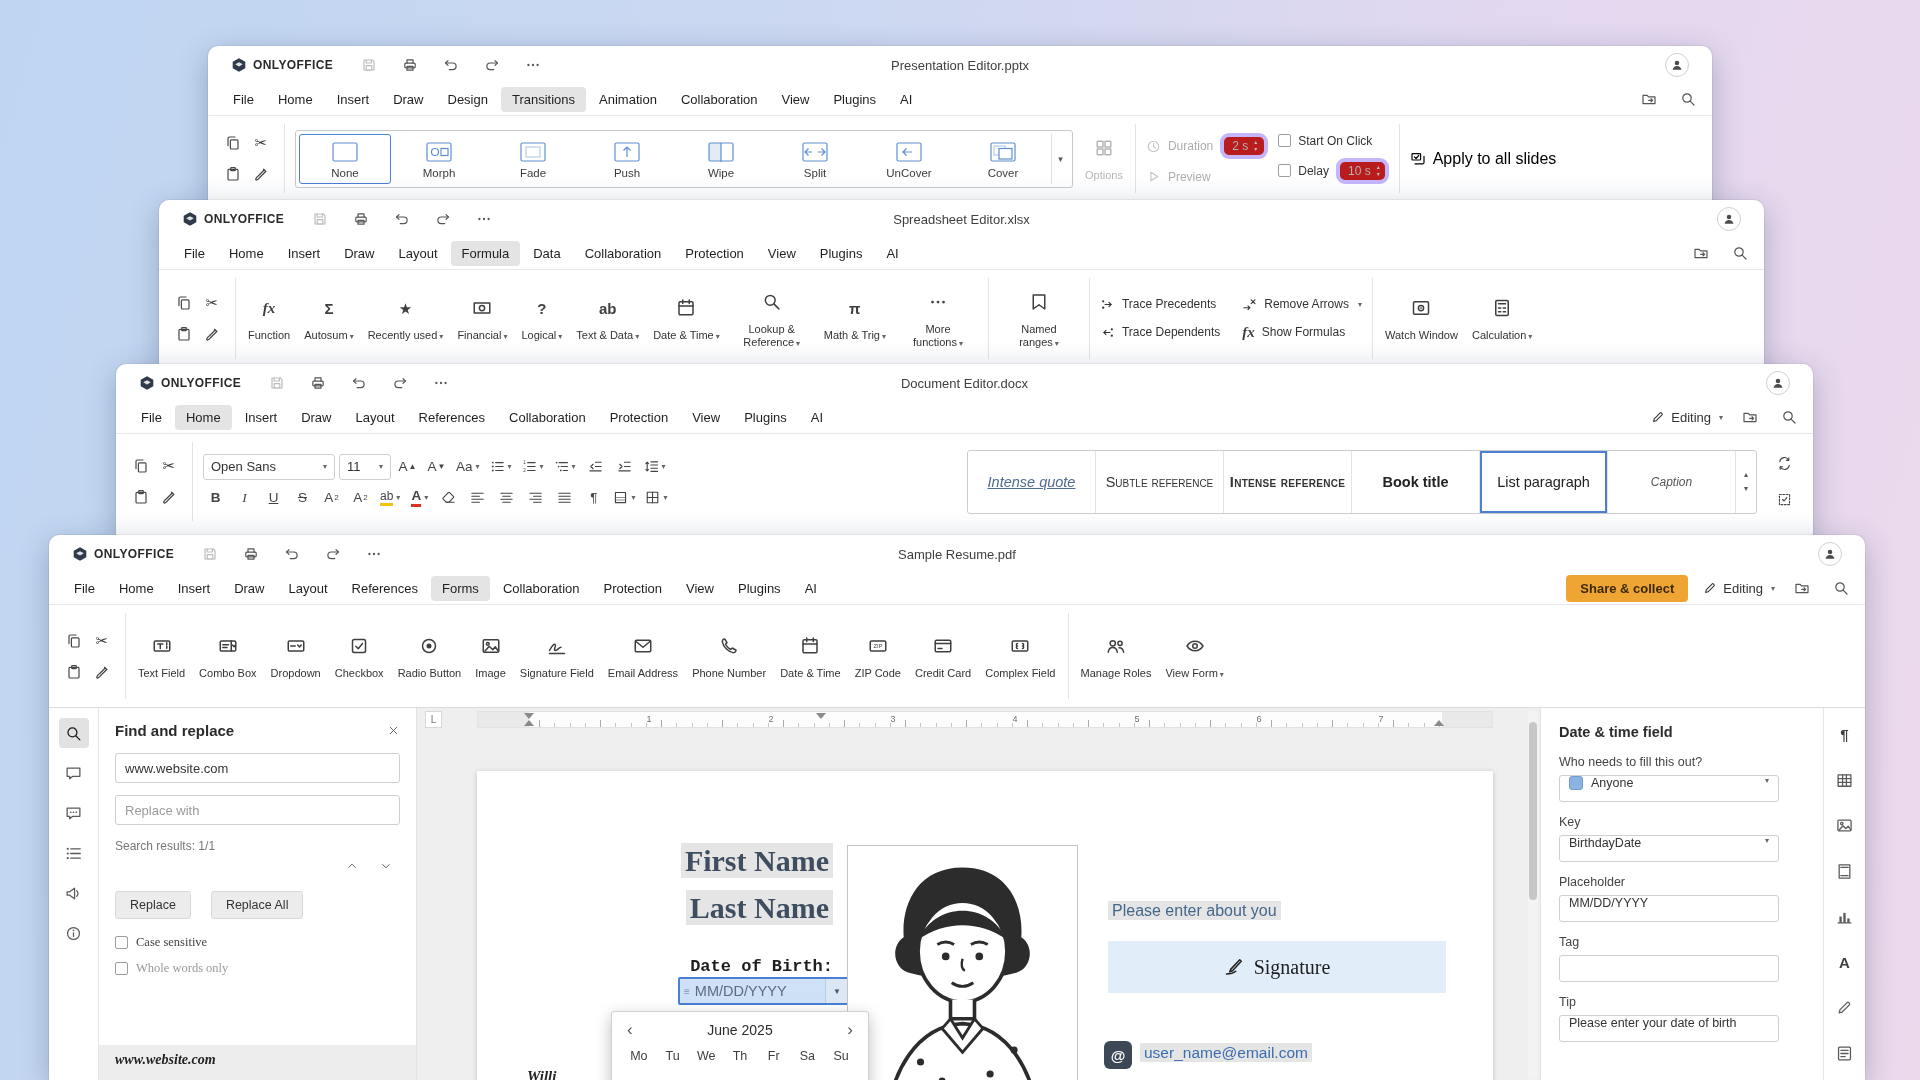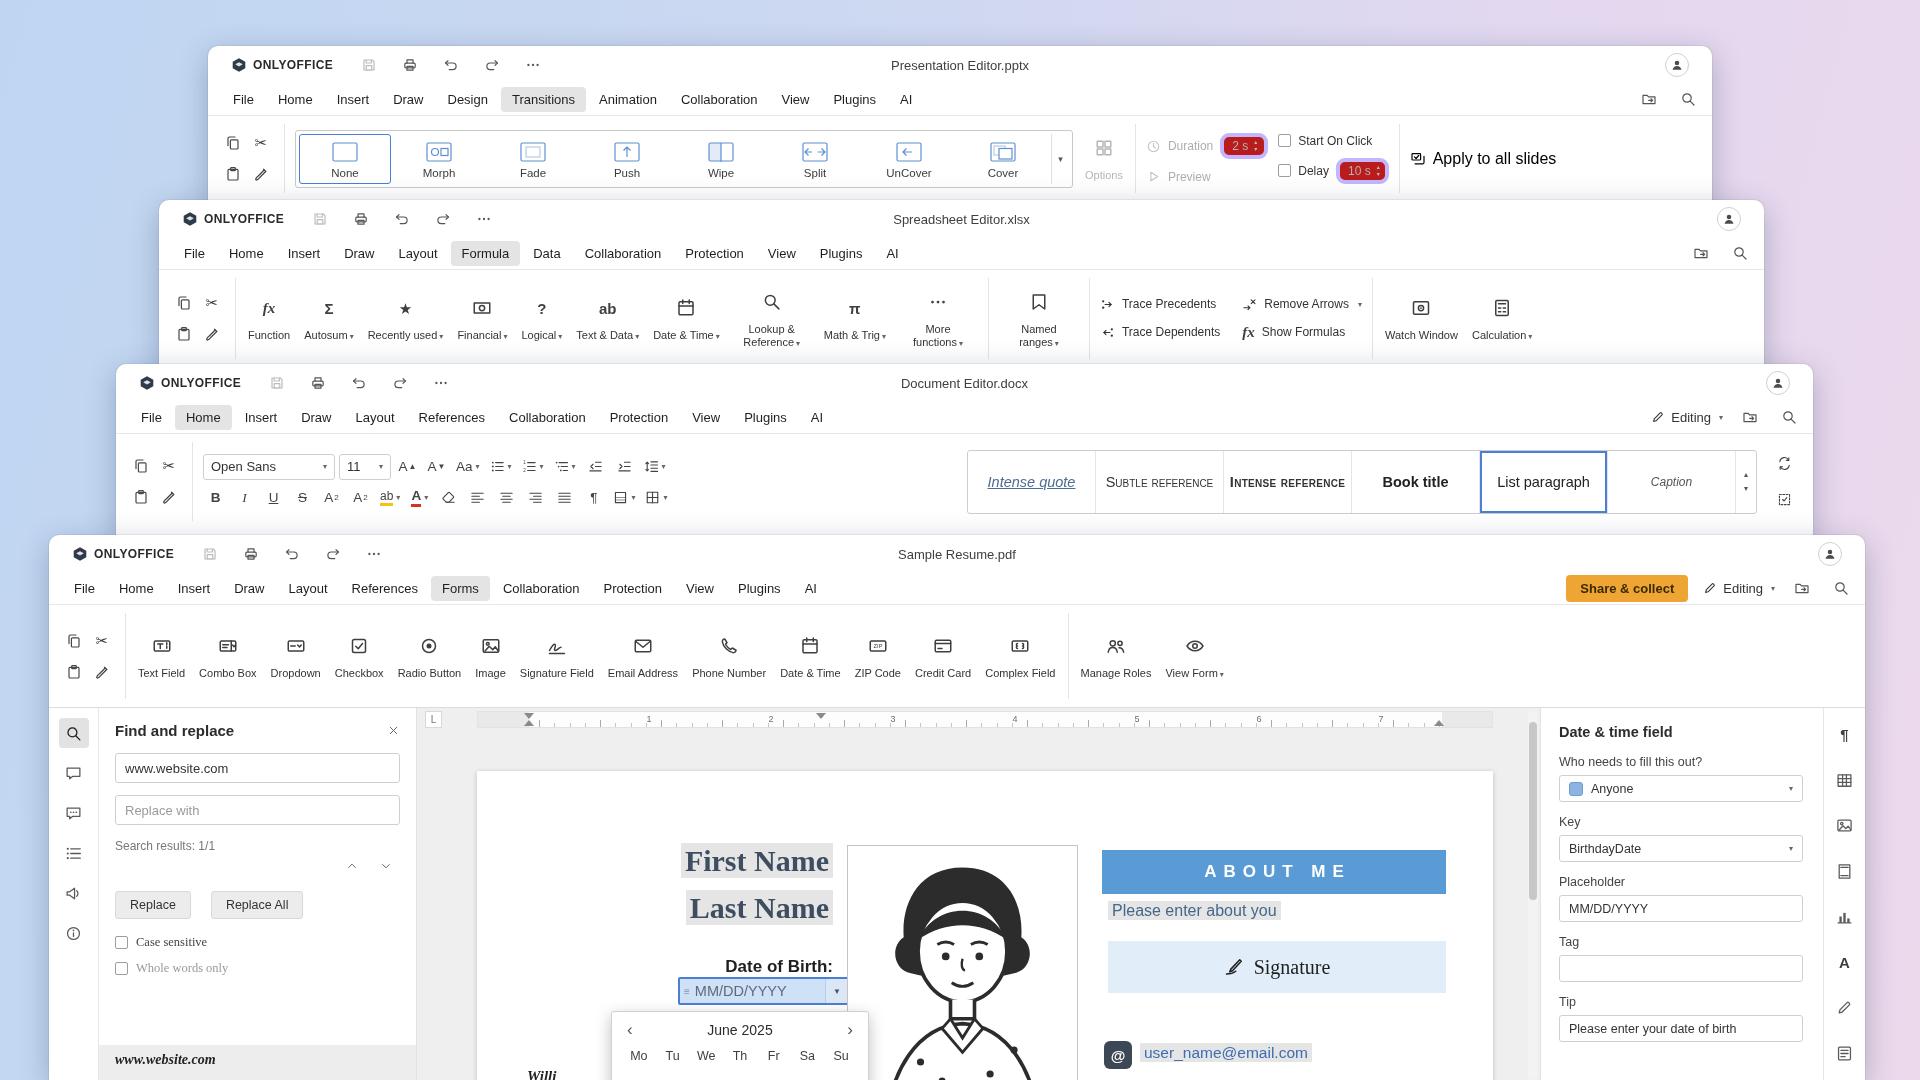--- a/index.html
+++ b/index.html
@@ -107,42 +107,42 @@
 .zoneR{right:0;width:50px;}
 .rnum{position:absolute;top:2px;transform:translateX(-50%);font-size:9px;color:#6f6f6f;}
 .rmark{position:absolute;width:0;height:0;border-left:5px solid transparent;border-right:5px solid transparent;}
 .rmark.dn{border-top:6px solid #8a8a8a;top:1px;}
 .rmark.up{border-bottom:6px solid #8a8a8a;bottom:1px;}
 .page{position:absolute;left:60px;top:63px;width:1016px;height:430px;background:#fff;box-shadow:0 1px 5px rgba(0,0,0,.2);}
 .hl{background:#e5e5e5;padding:1px 4px;}
 .r-first,.r-last{position:absolute;left:60px;width:296px;text-align:right;font-family:"Liberation Serif","DejaVu Serif",serif;font-weight:bold;color:#3f4d61;font-size:30px;line-height:1.05;}
 .r-first{top:74px;}
 .r-last{top:121px;}
-.r-dob{position:absolute;left:60px;top:186px;width:296px;text-align:right;font-family:Liberation Sans, sans-serif;font-weight:bold;font-size:17px;color:#1f1f1f;}
+.r-dob{position:absolute;left:60px;top:186px;width:296px;text-align:right;font-family:Liberation Mono, monospace;font-weight:bold;font-size:17px;color:#1f1f1f;}
 .r-datefield{position:absolute;left:201px;top:206px;width:172px;height:28px;background:#cfe1f7;border:2px solid #4a7fd4;border-radius:2px;display:flex;align-items:center;overflow:hidden;}
 .r-datefield .fmark{color:#7f93ab;font-size:10px;padding-left:4px;}
 .r-datefield .txt{flex:1;padding:0 4px 0 5px;font-size:14.5px;color:#5d6b7d;white-space:nowrap;}
 .r-datefield .dd{width:23px;align-self:stretch;background:#dbe7f5;border-left:1px solid #b9cde8;display:flex;align-items:center;justify-content:center;color:#45556a;font-size:8px;}
 .calendar{position:absolute;left:134px;top:240px;width:258px;height:130px;background:#fff;border:1px solid #d0d0d0;box-shadow:0 5px 16px rgba(0,0,0,.25);border-radius:3px;padding:9px 10px;z-index:5;}
 .cal-head{display:flex;align-items:center;justify-content:space-between;font-size:14px;color:#2c2c2c;margin-bottom:11px;padding:0 5px;}
 .cal-nav{color:#555;font-size:17px;line-height:1;}
 .cal-week{display:grid;grid-template-columns:repeat(7,1fr);text-align:center;font-size:12.5px;color:#3f3f3f;}
 .photo{position:absolute;left:370px;top:74px;width:231px;height:290px;background:#fff;border:1px solid #c4c4c4;overflow:hidden;}
 .about-bar{position:absolute;left:625px;top:79px;width:344px;height:44px;background:#5b9bd5;color:#fff;display:flex;align-items:center;justify-content:center;font-weight:bold;font-size:17px;letter-spacing:7px;padding-left:7px;}
 .about-ph{position:absolute;left:631px;top:131px;font-size:16px;color:#44678c;}
 .sig-box{position:absolute;left:631px;top:170px;width:338px;height:52px;background:#e1edf9;display:flex;align-items:center;justify-content:center;gap:10px;color:#1f1f1f;font-family:"Liberation Serif","DejaVu Serif",serif;font-size:20px;}
 .at-badge{position:absolute;left:627px;top:270px;width:28px;height:28px;border-radius:6px;background:#3c4856;color:#fff;font-weight:bold;font-size:15px;display:flex;align-items:center;justify-content:center;}
 .email-txt{position:absolute;left:663px;top:273px;font-size:15.5px;color:#3b6db0;}
 .partial-word{position:absolute;left:50px;top:297px;font-family:"Liberation Serif","DejaVu Serif",serif;font-weight:bold;font-style:italic;font-size:15px;color:#222;}
 .vscroll{position:absolute;right:2px;top:2px;width:10px;bottom:0;background:#f3f3f3;border-radius:5px;}
 .vscroll .thumb{position:absolute;top:12px;left:1px;width:8px;height:178px;background:#c7c7c7;border-radius:4px;}
 .props-panel{width:283px;border-left:1px solid #e2e2e2;padding:16px 0 0 18px;flex:none;background:#fff;}
 .pp-title{font-size:14.5px;font-weight:bold;color:#2c2c2c;margin-bottom:15px;}
 .pp-label{font-size:12.5px;color:#444;margin-bottom:6px;}
-.pp-field{width:244px;height:27px;border:1px solid #cfcfcf;border-radius:3px;display:flex;align-items:center;padding:0 9px;font-size:12.5px;color:#333;margin-bottom:13px;background:#fff;overflow:hidden;white-space:nowrap;}
+.pp-field{width:220px;height:27px;border:1px solid #cfcfcf;border-radius:3px;display:flex;padding:0 9px;font-size:12.5px;color:#333;margin-bottom:13px;background:#fff;overflow:hidden;white-space:nowrap;}
 .who-ic{width:14px;height:14px;border-radius:3px;background:#8db3e2;border:1px solid #6f9cd0;margin-right:8px;flex:none;}
 .right-rail{width:42px;border-left:1px solid #e6e6e6;display:flex;flex-direction:column;align-items:center;padding:12px 0;gap:16px;color:#5c5c5c;flex:none;background:#fff;}
 </style>
 </head>
 <body>
 
 <div class="desktop">
 
   <section class="window win-pres">
     <header class="titlebar">
@@ -1404,21 +1404,20 @@
                 <circle cx="96" cy="208" r="3"></circle>
                   <circle cx="118" cy="190" r="3"></circle>
                   <circle cx="132" cy="214" r="3"></circle>
                 <circle cx="72" cy="230" r="3"></circle>
                   <circle cx="110" cy="228" r="3"></circle>
                   <circle cx="138" cy="170" r="3"></circle>
               </g>
             </svg>
           </div>
 
-          <div class="about-bar">ABOUT ME</div>
           <div class="about-ph"><span class="hl">Please enter about you</span></div>
           <div class="sig-box">
             <span class="ic">
                 <svg width="20" height="20" viewBox="0 0 16 16" fill="none" stroke="currentColor" stroke-width="1.2" stroke-linecap="round" stroke-linejoin="round">
                   <path d="M12.6 2.2l1.2 1.2-7 7.6-2.2.9.9-2.2z"></path>
                   <path d="M2 13.6c2.6 0 5.4-.6 7.4-2.2"></path>
                 </svg>
               </span>
             <span>Signature</span>
           </div>

